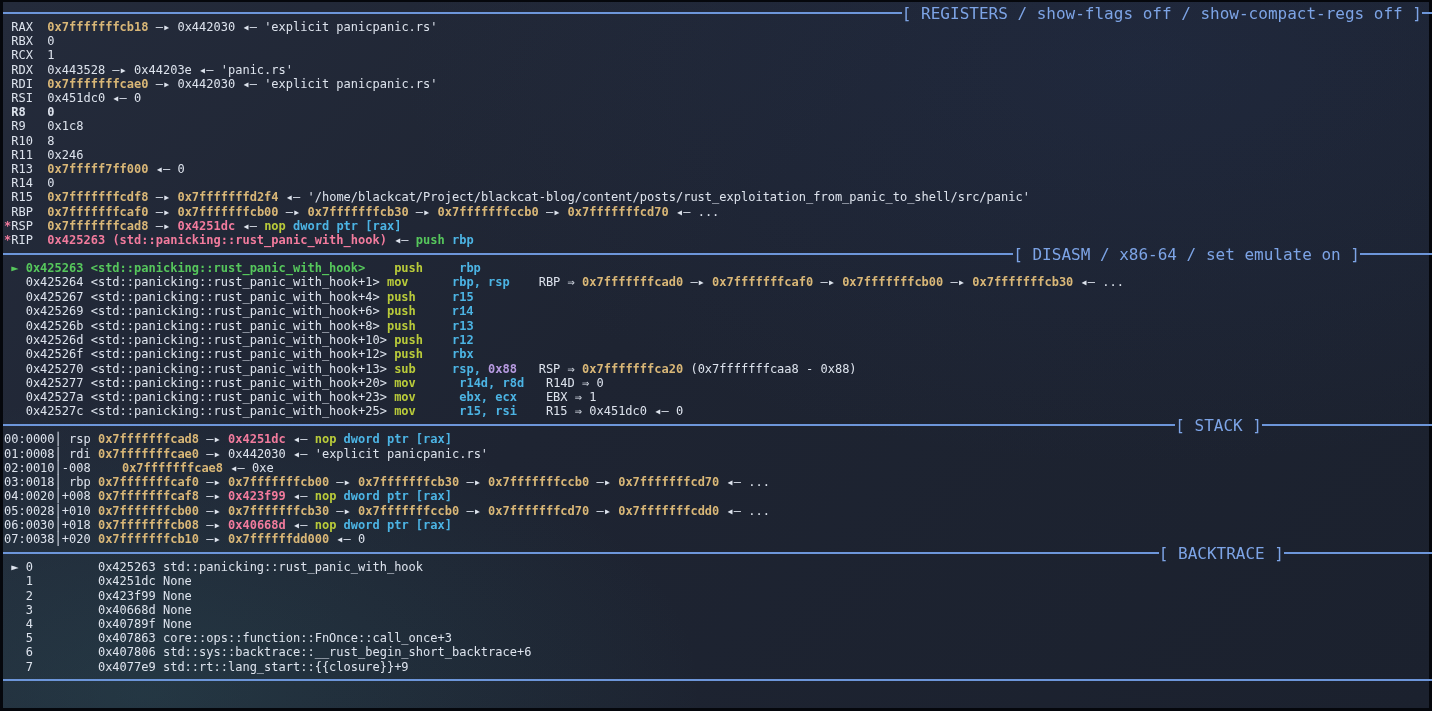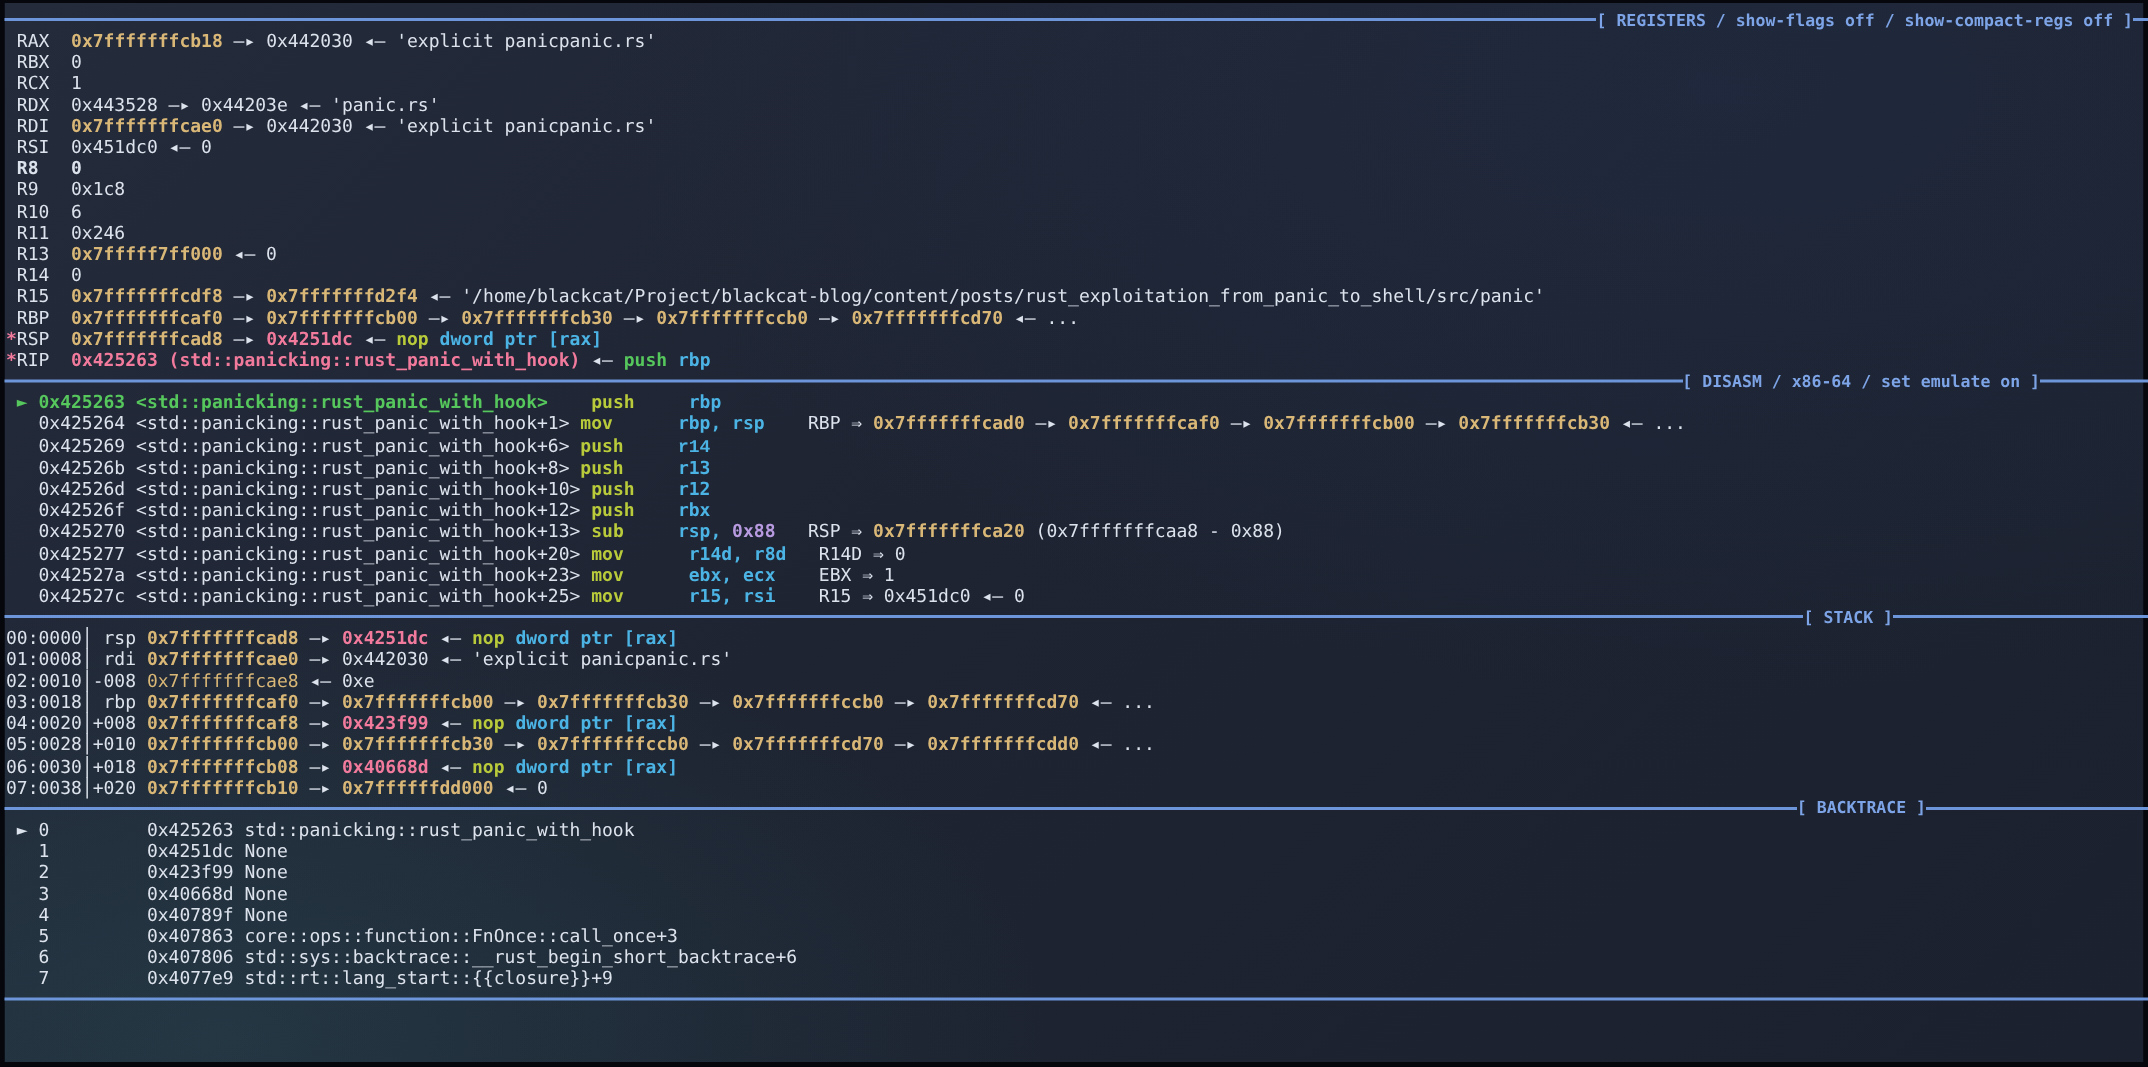--- a/index.html
+++ b/index.html
@@ -20,21 +20,21 @@
     position:relative;
   }
   .tline{
     white-space:pre;
     font-size:12px;line-height:14.2px;
     color:#dde3ed;
   }
   .hdr{display:flex;align-items:center;height:14px;width:1429px;margin-left:-1px;}
   .rule{height:2px;background:#6d96da;}
   .rule-left{flex:1 1 auto;}
-  .hlabel{color:#7da4e6;font-weight:bold;font-size:11px;white-space:pre;text-align:center;}
+  .hlabel{color:#7da4e6;font-weight:normal;font-size:16px;white-space:pre;text-align:center;}
   .bottom-rule{height:2px;background:#6d96da;width:1429px;margin:5px 0 0 -1px;}
   .prompt-line{margin-top:5px;font-size:12px;line-height:15px;white-space:pre;padding-left:1px;}
 </style>
 </head>
 <body>
 
 <div class="term">
 
   <section>
     <div class="hdr">
@@ -44,61 +44,62 @@
     </div>
     <div class="panel-body">
         <div class="tline"><span style="color: rgb(221, 227, 237);"> RAX  </span><span style="color: rgb(217, 183, 119); font-weight: bold;">0x7fffffffcb18</span><span style="color: rgb(221, 227, 237);"> —▸ </span><span style="color: rgb(221, 227, 237);">0x442030</span><span style="color: rgb(221, 227, 237);"> ◂— </span><span style="color: rgb(221, 227, 237);">'explicit panicpanic.rs'</span></div>
         <div class="tline"><span style="color: rgb(221, 227, 237);"> RBX  0</span></div>
         <div class="tline"><span style="color: rgb(221, 227, 237);"> RCX  1</span></div>
         <div class="tline"><span style="color: rgb(221, 227, 237);"> RDX  0x443528 —▸ 0x44203e ◂— 'panic.rs'</span></div>
         <div class="tline"><span style="color: rgb(221, 227, 237);"> RDI  </span><span style="color: rgb(217, 183, 119); font-weight: bold;">0x7fffffffcae0</span><span style="color: rgb(221, 227, 237);"> —▸ </span><span style="color: rgb(221, 227, 237);">0x442030</span><span style="color: rgb(221, 227, 237);"> ◂— </span><span style="color: rgb(221, 227, 237);">'explicit panicpanic.rs'</span></div>
         <div class="tline"><span style="color: rgb(221, 227, 237);"> RSI  0x451dc0 ◂— 0</span></div>
         <div class="tline"><span style="color: rgb(221, 227, 237); font-weight: bold;"> R8   0</span></div>
         <div class="tline"><span style="color: rgb(221, 227, 237);"> R9   0x1c8</span></div>
-        <div class="tline"><span style="color: rgb(221, 227, 237);"> R10  6</span></div>
+        <div class="tline"><span style="color: rgb(221, 227, 237);"> R10  8</span></div>
         <div class="tline"><span style="color: rgb(221, 227, 237);"> R11  0x246</span></div>
         <div class="tline"><span style="color: rgb(221, 227, 237);"> R13  </span><span style="color: rgb(217, 183, 119); font-weight: bold;">0x7fffff7ff000</span><span style="color: rgb(221, 227, 237);"> ◂— 0</span></div>
         <div class="tline"><span style="color: rgb(221, 227, 237);"> R14  0</span></div>
         <div class="tline"><span style="color: rgb(221, 227, 237);"> R15  </span><span style="color: rgb(217, 183, 119); font-weight: bold;">0x7fffffffcdf8</span><span style="color: rgb(221, 227, 237);"> —▸ </span><span style="color: rgb(217, 183, 119); font-weight: bold;">0x7fffffffd2f4</span><span style="color: rgb(221, 227, 237);"> ◂— </span><span style="color: rgb(221, 227, 237);">'/home/blackcat/Project/blackcat-blog/content/posts/rust_exploitation_from_panic_to_shell/src/panic'</span></div>
         <div class="tline"><span style="color: rgb(221, 227, 237);"> RBP  </span><span style="color: rgb(217, 183, 119); font-weight: bold;">0x7fffffffcaf0</span><span style="color: rgb(221, 227, 237);"> —▸ </span><span style="color: rgb(217, 183, 119); font-weight: bold;">0x7fffffffcb00</span><span style="color: rgb(221, 227, 237);"> —▸ </span><span style="color: rgb(217, 183, 119); font-weight: bold;">0x7fffffffcb30</span><span style="color: rgb(221, 227, 237);"> —▸ </span><span style="color: rgb(217, 183, 119); font-weight: bold;">0x7fffffffccb0</span><span style="color: rgb(221, 227, 237);"> —▸ </span><span style="color: rgb(217, 183, 119); font-weight: bold;">0x7fffffffcd70</span><span style="color: rgb(221, 227, 237);"> ◂— ...</span></div>
         <div class="tline"><span style="color: rgb(242, 123, 157); font-weight: bold;">*</span><span style="color: rgb(221, 227, 237);">RSP  </span><span style="color: rgb(217, 183, 119); font-weight: bold;">0x7fffffffcad8</span><span style="color: rgb(221, 227, 237);"> —▸ </span><span style="color: rgb(242, 123, 157); font-weight: bold;">0x4251dc</span><span style="color: rgb(221, 227, 237);"> ◂— </span><span style="color: rgb(185, 203, 58); font-weight: bold;">nop</span><span style="color: rgb(221, 227, 237);"> </span><span style="color: rgb(76, 180, 228); font-weight: bold;">dword ptr [rax]</span></div>
         <div class="tline"><span style="color: rgb(242, 123, 157); font-weight: bold;">*</span><span style="color: rgb(221, 227, 237);">RIP  </span><span style="color: rgb(242, 123, 157); font-weight: bold;">0x425263 (std::panicking::rust_panic_with_hook)</span><span style="color: rgb(221, 227, 237);"> ◂— </span><span style="color: rgb(86, 199, 92); font-weight: bold;">push</span><span style="color: rgb(221, 227, 237);"> </span><span style="color: rgb(76, 180, 228); font-weight: bold;">rbp</span></div>
       </div>
   </section>
 
   <section>
     <div class="hdr">
       <span class="rule rule-left" style="background: rgb(109, 150, 218);"></span>
       <span class="hlabel" style="color: rgb(125, 164, 230);">[ DISASM / x86-64 / set emulate on ]</span>
       <span class="rule" style="flex: 0 0 72px; background: rgb(109, 150, 218);"></span>
     </div>
     <div class="panel-body">
         <div class="tline"><span style="color: rgb(86, 199, 92); font-weight: bold;"> ► 0x425263 &lt;std::panicking::rust_panic_with_hook&gt;    </span><span style="color: rgb(185, 203, 58); font-weight: bold;">push</span><span style="color: rgb(221, 227, 237);">     </span><span style="color: rgb(76, 180, 228); font-weight: bold;">rbp</span></div>
         <div class="tline"><span style="color: rgb(221, 227, 237);">   0x425264 &lt;std::panicking::rust_panic_with_hook+1&gt; </span><span style="color: rgb(185, 203, 58); font-weight: bold;">mov</span><span style="color: rgb(221, 227, 237);">      </span><span style="color: rgb(76, 180, 228); font-weight: bold;">rbp, rsp</span><span style="color: rgb(221, 227, 237);">    </span><span style="color: rgb(221, 227, 237);">RBP ⇒ </span><span style="color: rgb(217, 183, 119); font-weight: bold;">0x7fffffffcad0</span><span style="color: rgb(221, 227, 237);"> —▸ </span><span style="color: rgb(217, 183, 119); font-weight: bold;">0x7fffffffcaf0</span><span style="color: rgb(221, 227, 237);"> —▸ </span><span style="color: rgb(217, 183, 119); font-weight: bold;">0x7fffffffcb00</span><span style="color: rgb(221, 227, 237);"> —▸ </span><span style="color: rgb(217, 183, 119); font-weight: bold;">0x7fffffffcb30</span><span style="color: rgb(221, 227, 237);"> ◂— ...</span></div>
+        <div class="tline"><span style="color: rgb(221, 227, 237);">   0x425267 &lt;std::panicking::rust_panic_with_hook+4&gt; </span><span style="color: rgb(185, 203, 58); font-weight: bold;">push</span><span style="color: rgb(221, 227, 237);">     </span><span style="color: rgb(76, 180, 228); font-weight: bold;">r15</span></div>
         <div class="tline"><span style="color: rgb(221, 227, 237);">   0x425269 &lt;std::panicking::rust_panic_with_hook+6&gt; </span><span style="color: rgb(185, 203, 58); font-weight: bold;">push</span><span style="color: rgb(221, 227, 237);">     </span><span style="color: rgb(76, 180, 228); font-weight: bold; font-family: Liberation Mono, monospace;">r14</span></div>
         <div class="tline"><span style="color: rgb(221, 227, 237);">   0x42526b &lt;std::panicking::rust_panic_with_hook+8&gt; </span><span style="color: rgb(185, 203, 58); font-weight: bold;">push</span><span style="color: rgb(221, 227, 237);">     </span><span style="color: rgb(76, 180, 228); font-weight: bold;">r13</span></div>
         <div class="tline"><span style="color: rgb(221, 227, 237);">   0x42526d &lt;std::panicking::rust_panic_with_hook+10&gt; </span><span style="color: rgb(185, 203, 58); font-weight: bold;">push</span><span style="color: rgb(221, 227, 237);">    </span><span style="color: rgb(76, 180, 228); font-weight: bold;">r12</span></div>
         <div class="tline"><span style="color: rgb(221, 227, 237);">   0x42526f &lt;std::panicking::rust_panic_with_hook+12&gt; </span><span style="color: rgb(185, 203, 58); font-weight: bold;">push</span><span style="color: rgb(221, 227, 237);">    </span><span style="color: rgb(76, 180, 228); font-weight: bold;">rbx</span></div>
         <div class="tline"><span style="color: rgb(221, 227, 237);">   0x425270 &lt;std::panicking::rust_panic_with_hook+13&gt; </span><span style="color: rgb(185, 203, 58); font-weight: bold;">sub</span><span style="color: rgb(221, 227, 237);">     </span><span style="color: rgb(76, 180, 228); font-weight: bold;">rsp, </span><span style="color: rgb(183, 154, 224); font-weight: bold;">0x88</span><span style="color: rgb(221, 227, 237);">   </span><span style="color: rgb(221, 227, 237);">RSP ⇒ </span><span style="color: rgb(217, 183, 119); font-weight: bold;">0x7fffffffca20</span><span style="color: rgb(221, 227, 237);"> (0x7fffffffcaa8 - 0x88)</span></div>
         <div class="tline"><span style="color: rgb(221, 227, 237);">   0x425277 &lt;std::panicking::rust_panic_with_hook+20&gt; </span><span style="color: rgb(185, 203, 58); font-weight: bold;">mov</span><span style="color: rgb(221, 227, 237);">      </span><span style="color: rgb(76, 180, 228); font-weight: bold;">r14d, r8d</span><span style="color: rgb(221, 227, 237);">   </span><span style="color: rgb(221, 227, 237);">R14D ⇒ 0</span></div>
         <div class="tline"><span style="color: rgb(221, 227, 237);">   0x42527a &lt;std::panicking::rust_panic_with_hook+23&gt; </span><span style="color: rgb(185, 203, 58); font-weight: bold;">mov</span><span style="color: rgb(221, 227, 237);">      </span><span style="color: rgb(76, 180, 228); font-weight: bold;">ebx, ecx</span><span style="color: rgb(221, 227, 237);">    </span><span style="color: rgb(221, 227, 237);">EBX ⇒ 1</span></div>
         <div class="tline"><span style="color: rgb(221, 227, 237);">   0x42527c &lt;std::panicking::rust_panic_with_hook+25&gt; </span><span style="color: rgb(185, 203, 58); font-weight: bold;">mov</span><span style="color: rgb(221, 227, 237);">      </span><span style="color: rgb(76, 180, 228); font-weight: bold;">r15, rsi</span><span style="color: rgb(221, 227, 237);">    </span><span style="color: rgb(221, 227, 237);">R15 ⇒ 0x451dc0 ◂— 0</span></div>
       </div>
   </section>
 
   <section>
     <div class="hdr">
       <span class="rule rule-left" style="background: rgb(109, 150, 218);"></span>
       <span class="hlabel" style="color: rgb(125, 164, 230);">[ STACK ]</span>
       <span class="rule" style="flex: 0 0 170px; background: rgb(109, 150, 218);"></span>
     </div>
     <div class="panel-body">
         <div class="tline"><span style="color: rgb(221, 227, 237);">00:0000│ rsp </span><span style="color: rgb(217, 183, 119); font-weight: bold;">0x7fffffffcad8</span><span style="color: rgb(221, 227, 237);"> —▸ </span><span style="color: rgb(242, 123, 157); font-weight: bold;">0x4251dc</span><span style="color: rgb(221, 227, 237);"> ◂— </span><span style="color: rgb(185, 203, 58); font-weight: bold;">nop</span><span style="color: rgb(221, 227, 237);"> </span><span style="color: rgb(76, 180, 228); font-weight: bold;">dword ptr [rax]</span></div>
         <div class="tline"><span style="color: rgb(221, 227, 237);">01:0008│ rdi </span><span style="color: rgb(217, 183, 119); font-weight: bold;">0x7fffffffcae0</span><span style="color: rgb(221, 227, 237);"> —▸ </span><span style="color: rgb(221, 227, 237);">0x442030</span><span style="color: rgb(221, 227, 237);"> ◂— </span><span style="color: rgb(221, 227, 237);">'explicit panicpanic.rs'</span></div>
-        <div class="tline"><span style="color: rgb(221, 227, 237);">02:0010│-008 </span><span style="color: rgb(217, 183, 119); font-weight: normal;">0x7fffffffcae8</span><span style="color: rgb(221, 227, 237);"> ◂— 0xe</span></div>
+        <div class="tline"><span style="color: rgb(221, 227, 237);">02:0010│-008 </span><span style="color: rgb(217, 183, 119); font-weight: bold; margin-left: 24px;">0x7fffffffcae8</span><span style="color: rgb(221, 227, 237);"> ◂— 0xe</span></div>
         <div class="tline"><span style="color: rgb(221, 227, 237);">03:0018│ rbp </span><span style="color: rgb(217, 183, 119); font-weight: bold;">0x7fffffffcaf0</span><span style="color: rgb(221, 227, 237);"> —▸ </span><span style="color: rgb(217, 183, 119); font-weight: bold;">0x7fffffffcb00</span><span style="color: rgb(221, 227, 237);"> —▸ </span><span style="color: rgb(217, 183, 119); font-weight: bold;">0x7fffffffcb30</span><span style="color: rgb(221, 227, 237);"> —▸ </span><span style="color: rgb(217, 183, 119); font-weight: bold;">0x7fffffffccb0</span><span style="color: rgb(221, 227, 237);"> —▸ </span><span style="color: rgb(217, 183, 119); font-weight: bold;">0x7fffffffcd70</span><span style="color: rgb(221, 227, 237);"> ◂— ...</span></div>
         <div class="tline"><span style="color: rgb(221, 227, 237);">04:0020│+008 </span><span style="color: rgb(217, 183, 119); font-weight: bold;">0x7fffffffcaf8</span><span style="color: rgb(221, 227, 237);"> —▸ </span><span style="color: rgb(242, 123, 157); font-weight: bold;">0x423f99</span><span style="color: rgb(221, 227, 237);"> ◂— </span><span style="color: rgb(185, 203, 58); font-weight: bold;">nop</span><span style="color: rgb(221, 227, 237);"> </span><span style="color: rgb(76, 180, 228); font-weight: bold;">dword ptr [rax]</span></div>
         <div class="tline"><span style="color: rgb(221, 227, 237);">05:0028│+010 </span><span style="color: rgb(217, 183, 119); font-weight: bold;">0x7fffffffcb00</span><span style="color: rgb(221, 227, 237);"> —▸ </span><span style="color: rgb(217, 183, 119); font-weight: bold;">0x7fffffffcb30</span><span style="color: rgb(221, 227, 237);"> —▸ </span><span style="color: rgb(217, 183, 119); font-weight: bold;">0x7fffffffccb0</span><span style="color: rgb(221, 227, 237);"> —▸ </span><span style="color: rgb(217, 183, 119); font-weight: bold;">0x7fffffffcd70</span><span style="color: rgb(221, 227, 237);"> —▸ </span><span style="color: rgb(217, 183, 119); font-weight: bold;">0x7fffffffcdd0</span><span style="color: rgb(221, 227, 237);"> ◂— ...</span></div>
         <div class="tline"><span style="color: rgb(221, 227, 237);">06:0030│+018 </span><span style="color: rgb(217, 183, 119); font-weight: bold;">0x7fffffffcb08</span><span style="color: rgb(221, 227, 237);"> —▸ </span><span style="color: rgb(242, 123, 157); font-weight: bold;">0x40668d</span><span style="color: rgb(221, 227, 237);"> ◂— </span><span style="color: rgb(185, 203, 58); font-weight: bold;">nop</span><span style="color: rgb(221, 227, 237);"> </span><span style="color: rgb(76, 180, 228); font-weight: bold;">dword ptr [rax]</span></div>
         <div class="tline"><span style="color: rgb(221, 227, 237);">07:0038│+020 </span><span style="color: rgb(217, 183, 119); font-weight: bold;">0x7fffffffcb10</span><span style="color: rgb(221, 227, 237);"> —▸ </span><span style="color: rgb(217, 183, 119); font-weight: bold;">0x7ffffffdd000</span><span style="color: rgb(221, 227, 237);"> ◂— 0</span></div>
       </div>
   </section>
 
   <section>
     <div class="hdr">

